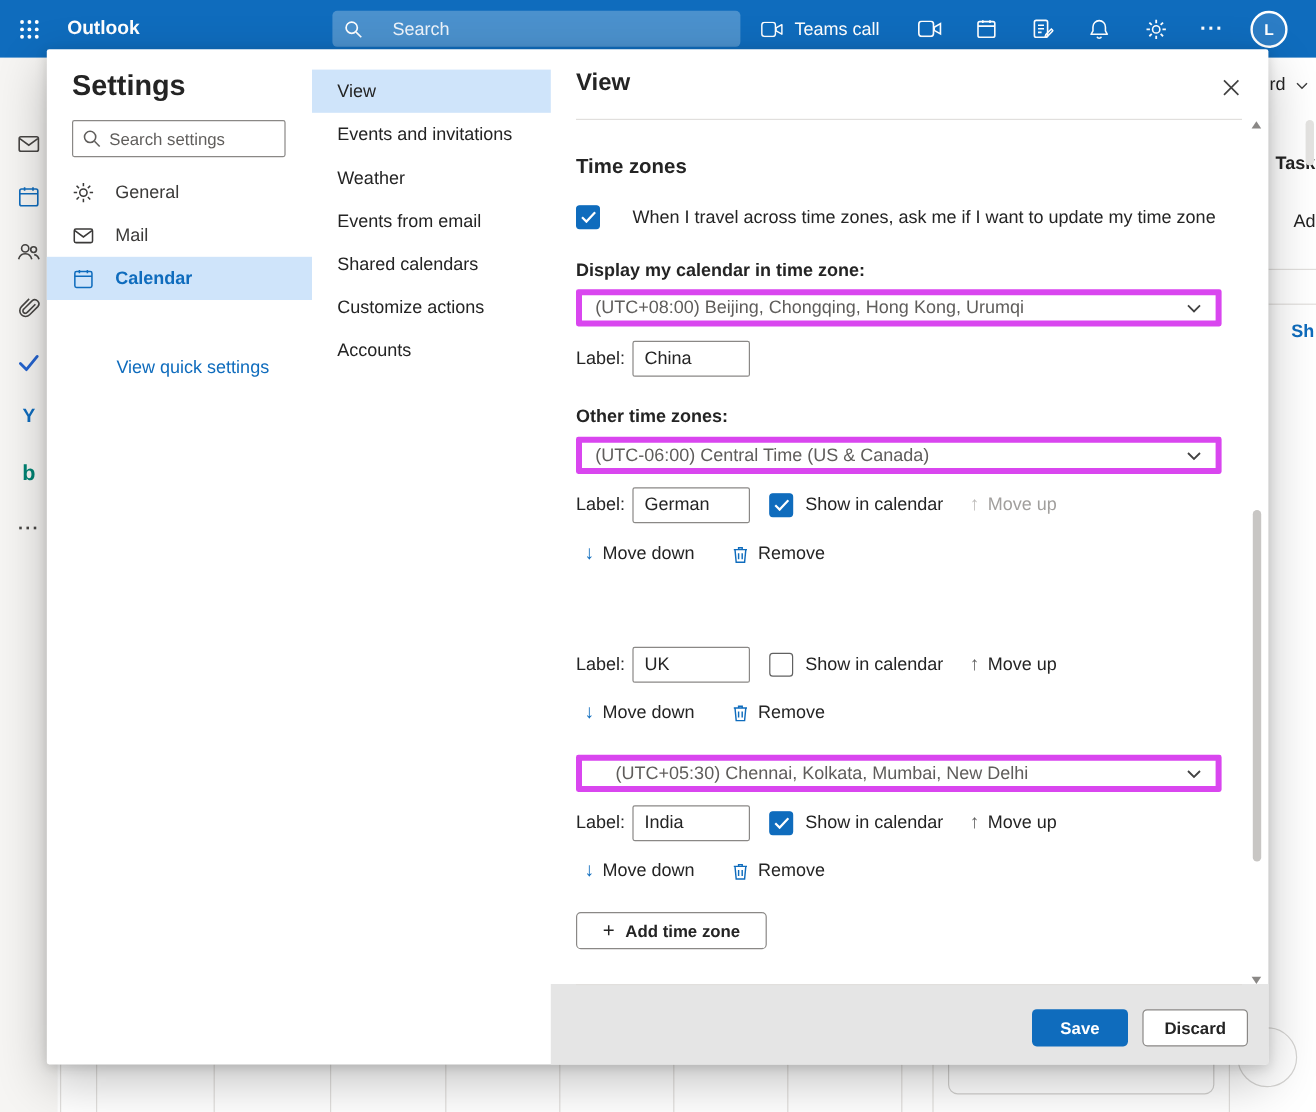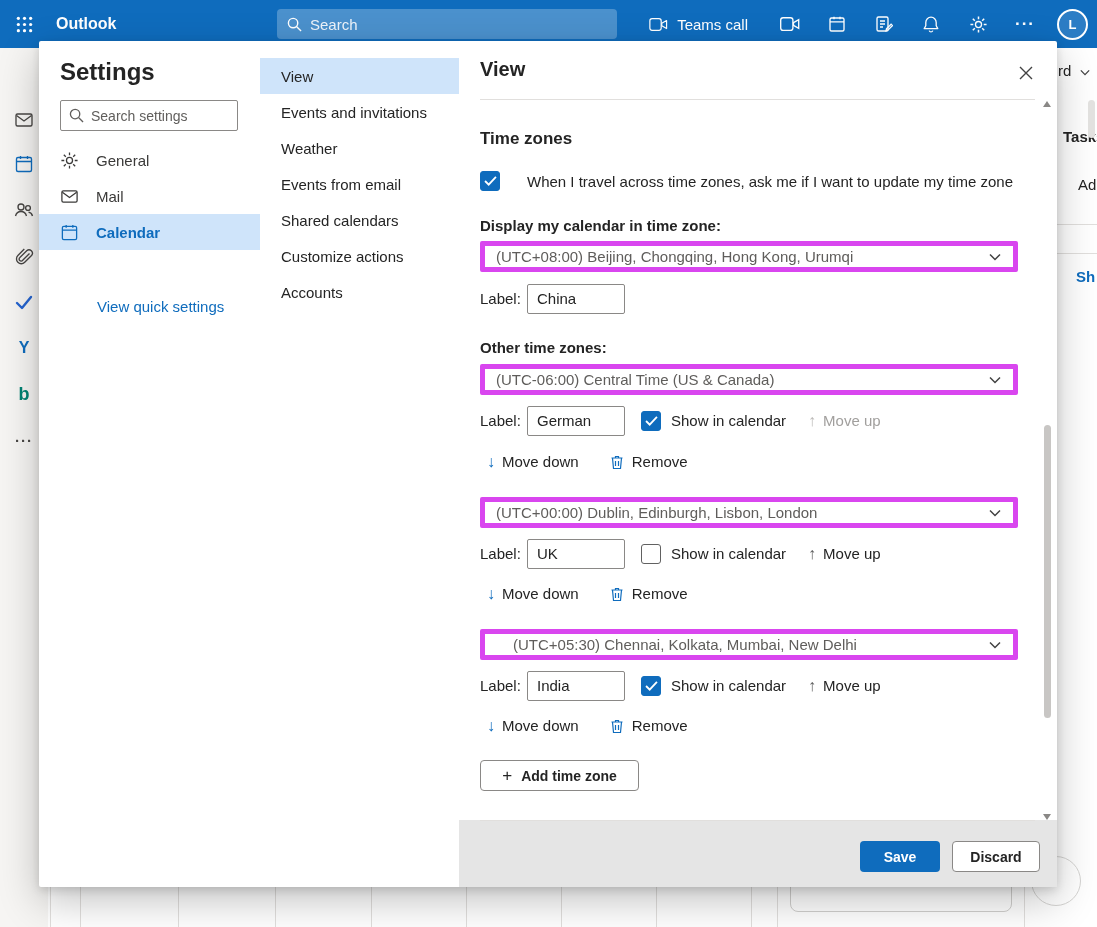--- a/index.html
+++ b/index.html
@@ -11,24 +11,24 @@
   .vline { position:absolute; width:1px; background:#e1dfdd; }
   .hline { position:absolute; height:1px; background:#e1dfdd; }
   .bg-card { position:absolute; left:790px; top:863px; width:222px; height:49px; border:1px solid #d1d0ce; border-radius:8px; background:#fff; }
   .bg-fab { position:absolute; left:1031px; top:856px; width:50px; height:50px; border:1px solid #d6d5d3; border-radius:50%; background:#fff; }
   .bg-scroll { position:absolute; left:1088px; top:100px; width:7px; height:38px; background:#e4e3e1; border-radius:4px; }
 
   
   .topbar { position:absolute; left:0; top:0; width:1097px; height:48px; background:#0f6cbd; z-index:5; }
   .waffle-btn { position:absolute; left:0; top:0; width:48px; height:48px; display:flex; align-items:center; justify-content:center; color:#fff; cursor:pointer; background:none; border:none; }
   .app-name { position:absolute; left:56px; top:0; height:48px; line-height:48px; color:#fff; font-size:16px; font-weight:700; }
-  .search-pill { position:absolute; left:277px; top:9px; width:340px; height:30px; background:rgba(255,255,255,.25); border-radius:4px; display:flex; align-items:center; padding:0 10px; gap:8px; }
+  .search-pill { position:absolute; left:277px; top:9px; width:340px; height:30px; background:rgba(255,255,255,.25); border-radius:4px; display:flex; align-items:center; padding:0 10px; gap:25px; }
   .search-pill input { flex:1; background:transparent; border:none; outline:none; color:#fff; font-size:15px; }
   .search-pill input::placeholder { color:#eef4fb; }
-  .topbar-right { position:absolute; right:9px; top:0; height:48px; display:flex; align-items:center; }
+  .topbar-right { position:absolute; right:24px; top:0; height:48px; display:flex; align-items:center; }
   .teams-call { display:flex; align-items:center; gap:9px; color:#fff; font-size:15px; margin-right:26px; cursor:pointer; background:none; border:none; }
   .tb-icon { width:32px; height:32px; display:flex; align-items:center; justify-content:center; color:#fff; margin-left:15px; cursor:pointer; background:none; border:none; }
   .avatar { width:31px; height:31px; margin-left:16px; border-radius:50%; border:2px solid #fff; background:rgba(255,255,255,.12); color:#fff; font-size:13px; font-weight:700; display:flex; align-items:center; justify-content:center; cursor:pointer; }
 
   
   .rail { position:absolute; left:0; top:48px; width:48px; height:879px; background:#f6f5f3; z-index:4; }
   .rail-item { position:absolute; left:14px; width:20px; height:20px; display:flex; align-items:center; justify-content:center; color:#484644; cursor:pointer; background:none; border:none; }
   .rail-glyph { font-size:16px; font-weight:700; line-height:1; }
 
   
@@ -365,26 +365,20 @@
             <span>Move down</span>
           </button>
           <button class="link-btn">
             <svg class="trash" width="16" height="16" viewBox="0 0 16 16">
                 <path d="M2.5 4h11M6.5 4V2.5h3V4M3.5 4l1 10.5h7l1-10.5M6.5 7v5M9.5 7v5"></path>
               </svg>
             <span>Remove</span>
           </button>
         </div>
 
-        <div class="tz-select" style="top:396px;">
-          <span class="tz-value">(UTC+00:00) Dublin, Edinburgh, Lisbon, London</span>
-          <svg class="chev" width="12" height="8" viewBox="0 0 12 8">
-              <path d="M1 1.5l5 5 5-5"></path>
-            </svg>
-        </div>
         <div class="frow" style="top:437px;">
           <span class="fcap">Label:</span>
           <input class="finput" value="UK" style="">
           <span class="checkbox">
             <svg width="13" height="10" viewBox="0 0 14 11">
                 <path d="M1 5.5L5 9.5L13 1" fill="none" stroke="#fff" stroke-width="2"></path>
               </svg>
           </span>
           <span class="cblab">Show in calendar</span>
           <button class="link-btn moveup">

